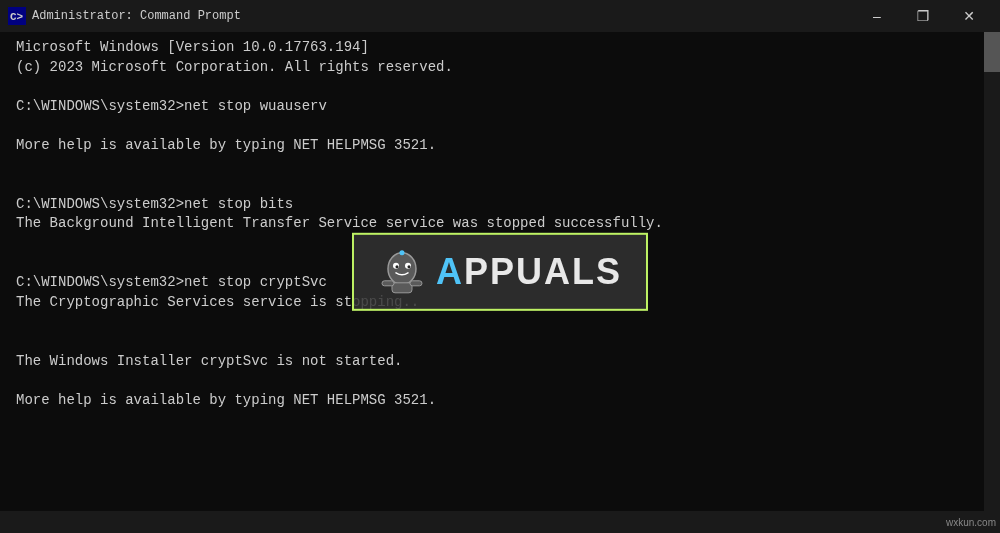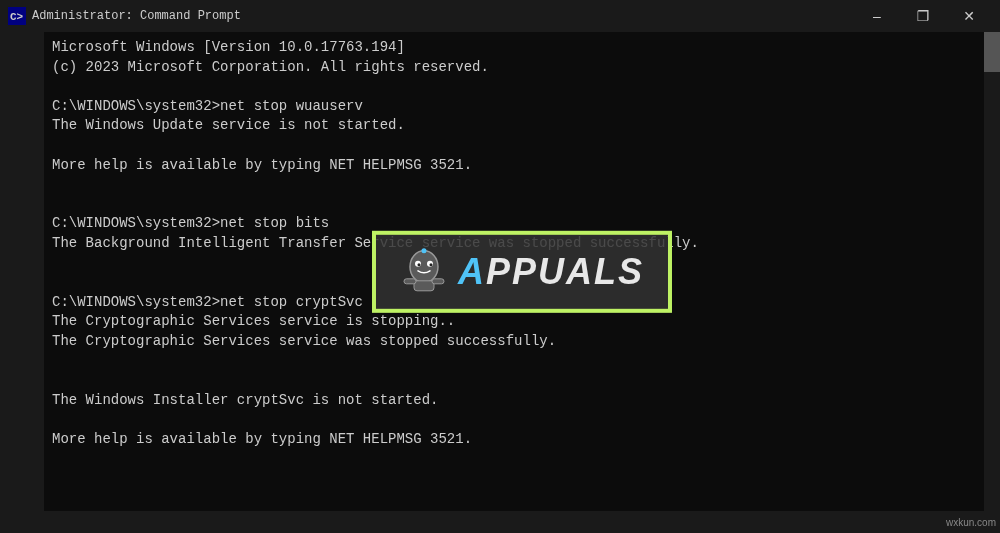--- a/index.html
+++ b/index.html
@@ -66,24 +66,23 @@
     }
 
     
     .terminal-body {
       flex: 1;
       background: #0c0c0c;
       color: #cccccc;
       font-family: 'Courier New', Courier, monospace;
       font-size: 14px;
       line-height: 1.4;
-      padding: 6px 8px;
+      padding: 6px 16px;
       overflow: hidden;
       position: relative;
-      margin-left: 44px;
     }
 
     .terminal-line {
       white-space: pre;
       min-height: 1.4em;
     }
 
     .terminal-line.empty {
       min-height: 1.4em;
     }
@@ -112,26 +111,25 @@
       position: absolute;
       top: 50%;
       left: 50%;
       transform: translate(-50%, -50%);
       z-index: 10;
       pointer-events: none;
     }
 
     .watermark-inner {
       background: rgba(50, 50, 50, 0.85);
-      border: 4px solid #bef264;
+      border: 2px solid #bef264;
       padding: 12px 24px;
       display: flex;
-      align-items: flex-start;
+      align-items: flex-end;
       gap: 10px;
-      font-style: italic;
     }
 
     .watermark-icon {
       width: 48px;
       height: 48px;
     }
 
     .watermark-text {
       font-family: 'Arial Black', Arial, sans-serif;
       font-size: 36px;
@@ -178,32 +176,30 @@
     <div class="title-bar-btn close">✕</div>
   </div>
 </div>
 
 <div class="terminal-body">
   <div id="terminal-lines">
       <div class="terminal-line">Microsoft Windows [Version 10.0.17763.194]</div>
       <div class="terminal-line">(c) 2023 Microsoft Corporation. All rights reserved.</div>
       <div class="terminal-line empty"></div>
       <div class="terminal-line">C:\WINDOWS\system32&gt;net stop wuauserv</div>
-      <div class="terminal-line">The Windows Update service is not started.</div>
       <div class="terminal-line empty"></div>
       <div class="terminal-line">More help is available by typing NET HELPMSG 3521.</div>
       <div class="terminal-line empty"></div>
       <div class="terminal-line empty"></div>
       <div class="terminal-line">C:\WINDOWS\system32&gt;net stop bits</div>
       <div class="terminal-line">The Background Intelligent Transfer Service service was stopped successfully.</div>
       <div class="terminal-line empty"></div>
       <div class="terminal-line empty"></div>
       <div class="terminal-line">C:\WINDOWS\system32&gt;net stop cryptSvc</div>
       <div class="terminal-line">The Cryptographic Services service is stopping..</div>
-      <div class="terminal-line">The Cryptographic Services service was stopped successfully.</div>
       <div class="terminal-line empty"></div>
       <div class="terminal-line empty"></div>
       <div class="terminal-line">The Windows Installer cryptSvc is not started.</div>
       <div class="terminal-line empty"></div>
       <div class="terminal-line">More help is available by typing NET HELPMSG 3521.</div>
       <div class="terminal-line empty"></div>
       <div class="terminal-line empty"></div>
     </div>
 
   <div class="watermark-overlay">

